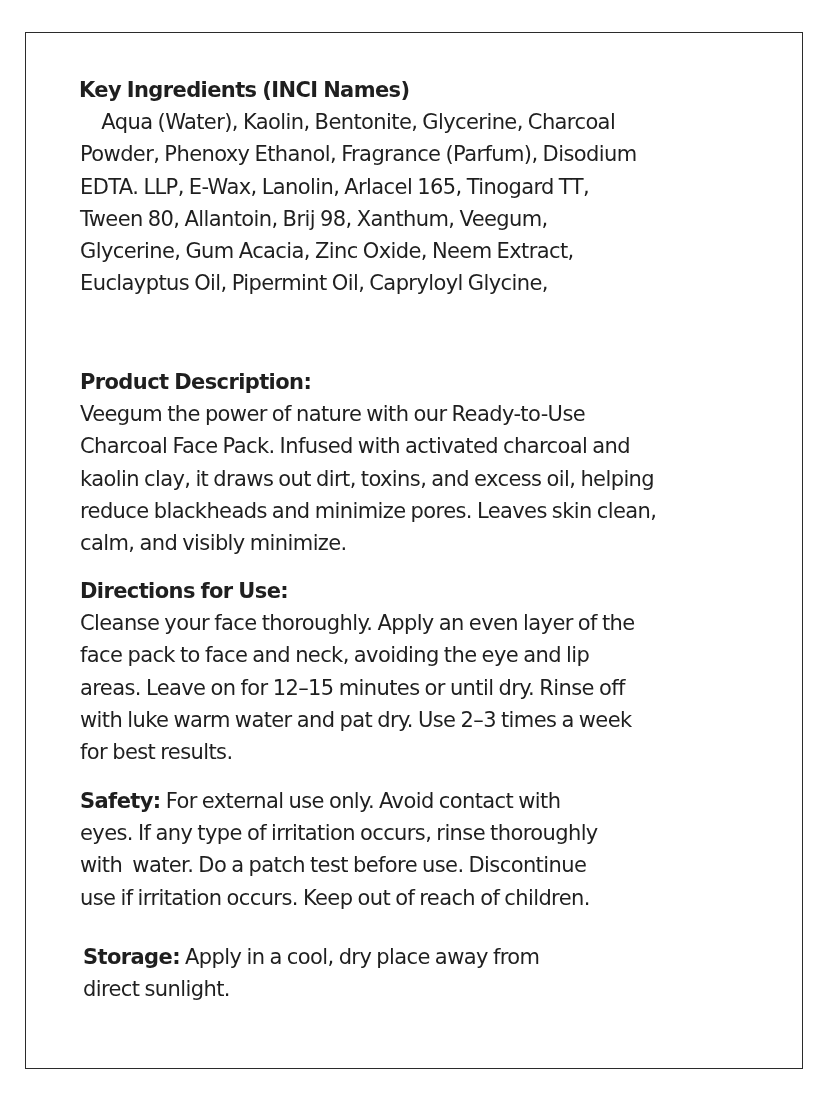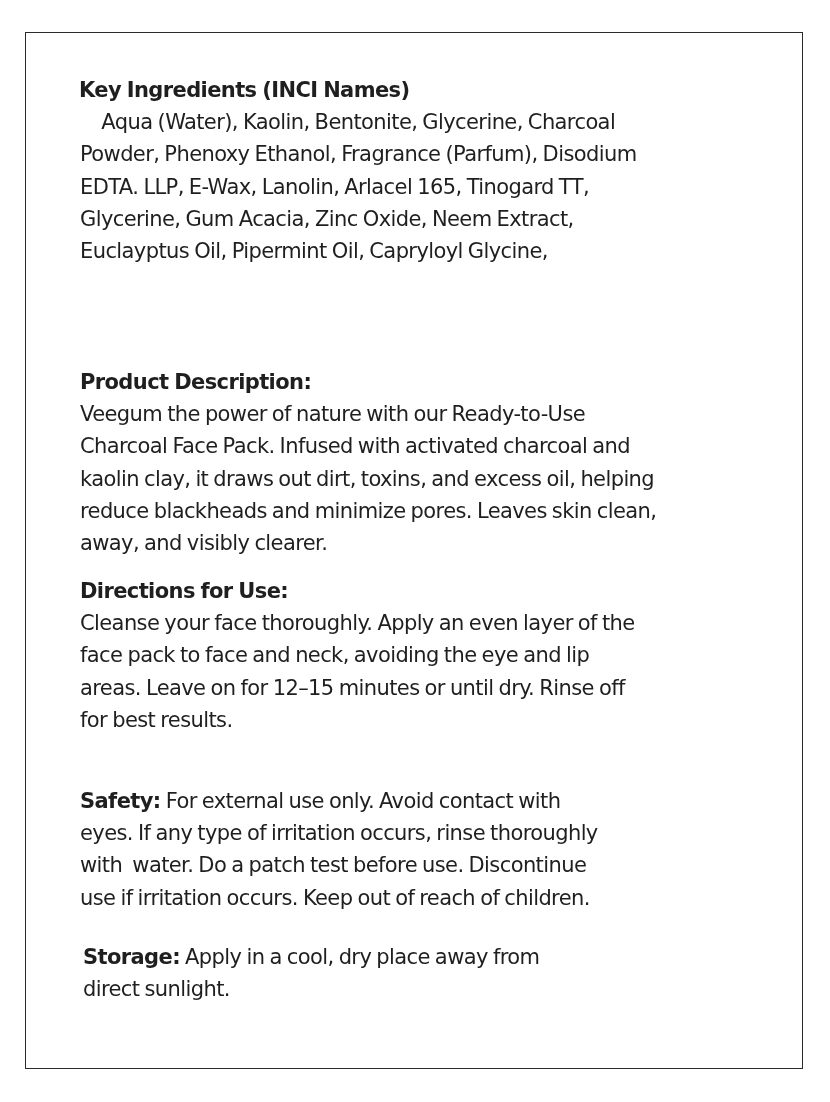--- a/index.html
+++ b/index.html
@@ -46,38 +46,40 @@
 </head>
 <body>
 
 <div class="frame"></div>
 
 <div class="section" style="left:78px; top:74px;">
   <span class="heading" style="margin-left:1px;">Key Ingredients (INCI Names)</span>
   <span class="line" style="margin-left:2px;text-align:center;">Aqua (Water), Kaolin, Bentonite, Glycerine, Charcoal</span>
   <span class="line" style="margin-left:2px;">Powder, Phenoxy Ethanol, Fragrance (Parfum), Disodium</span>
   <span class="line" style="margin-left:2px;">EDTA. LLP, E-Wax, Lanolin, Arlacel 165, Tinogard TT,</span>
+  <span class="line" style="margin-left:2px;">Tween 80, Allantoin, Brij 98, Xanthum, Veegum,</span>
   <span class="line" style="margin-left:2px;">Glycerine, Gum Acacia, Zinc Oxide, Neem Extract,</span>
   <span class="line" style="margin-left:2px;">Euclayptus Oil, Pipermint Oil, Capryloyl Glycine,</span>
 </div>
 
 <div class="section" style="left:80px; top:366px;">
   <span class="heading">Product Description:</span>
   <span class="line">Veegum the power of nature with our Ready-to-Use</span>
   <span class="line">Charcoal Face Pack. Infused with activated charcoal and</span>
   <span class="line">kaolin clay, it draws out dirt, toxins, and excess oil, helping</span>
   <span class="line">reduce blackheads and minimize pores. Leaves skin clean,</span>
-  <span class="line">away, and visibly clearer.</span>
+  <span class="line">calm, and visibly minimize.</span>
 </div>
 
 <div class="section" style="left:80px; top:575px;">
   <span class="heading">Directions for Use:</span>
   <span class="line">Cleanse your face thoroughly. Apply an even layer of the</span>
   <span class="line">face pack to face and neck, avoiding the eye and lip</span>
   <span class="line">areas. Leave on for 12–15 minutes or until dry. Rinse off</span>
+  <span class="line">with luke warm water and pat dry. Use 2–3 times a week</span>
   <span class="line">for best results.</span>
 </div>
 
 <div class="section" style="left:80px; top:785px;">
   <span class="line">
     <span class="inline-heading">Safety:</span><span style="white-space:pre;"> For external use only. Avoid contact with</span>
   </span>
   <span class="line">eyes. If any type of irritation occurs, rinse thoroughly</span>
   <span class="line" style="white-space:pre;">with  water. Do a patch test before use. Discontinue</span>
   <span class="line">use if irritation occurs. Keep out of reach of children.</span>

